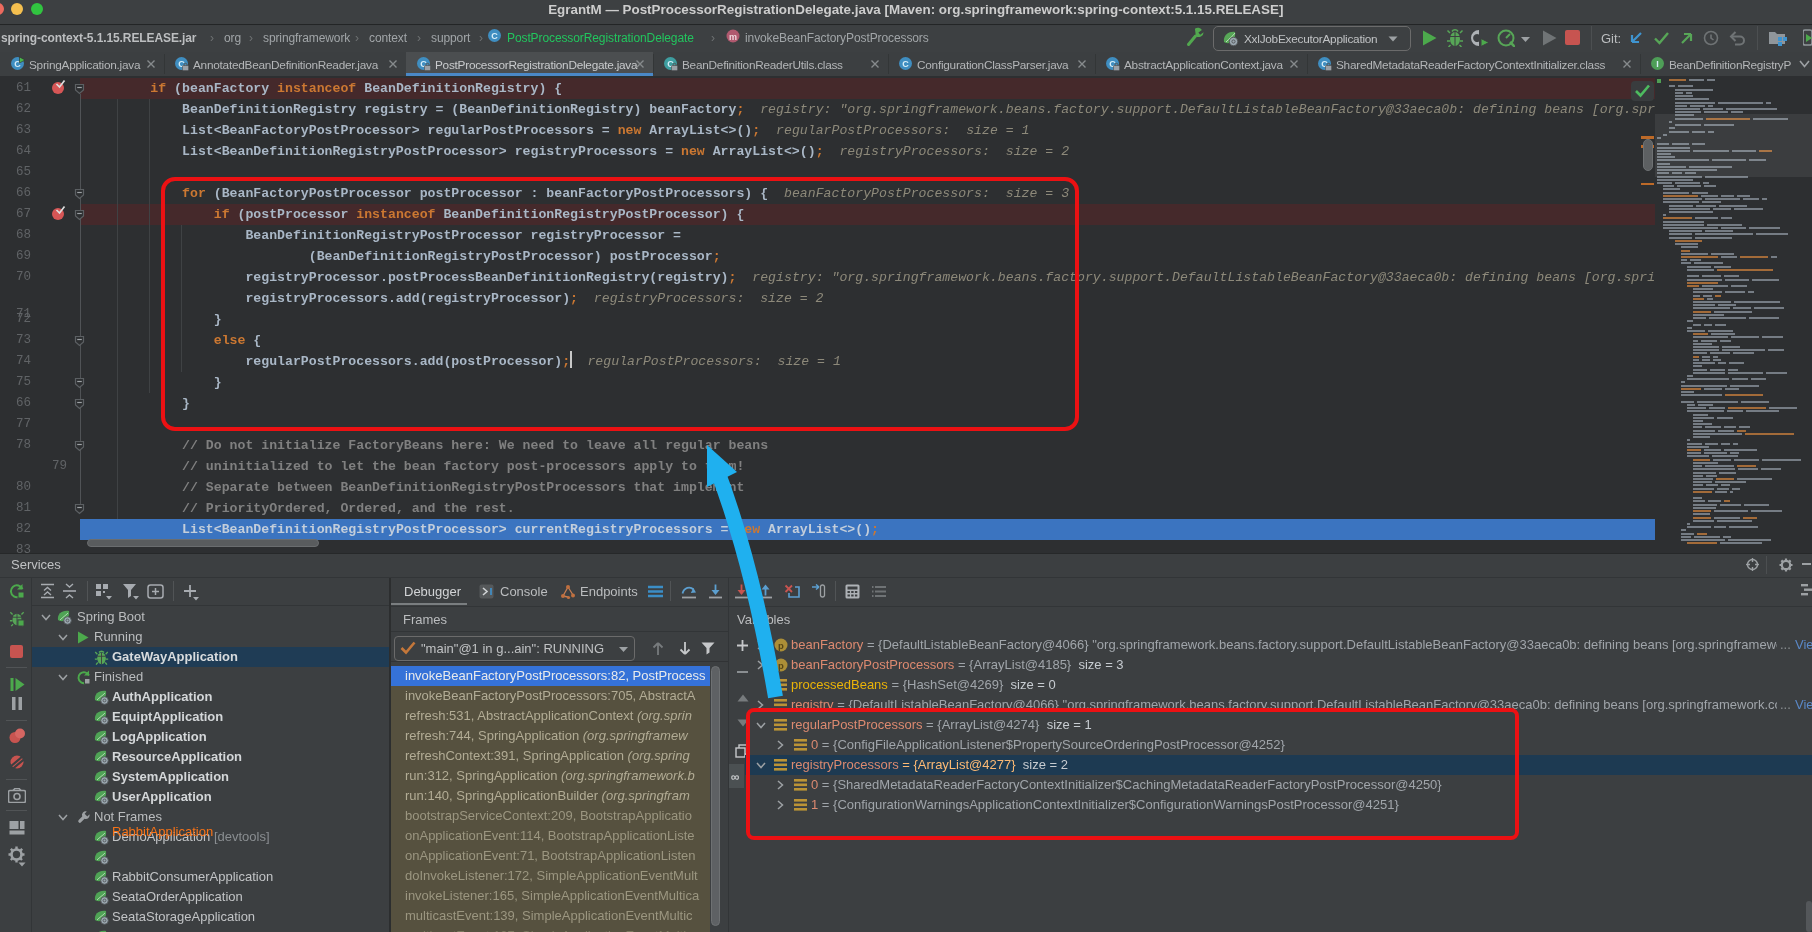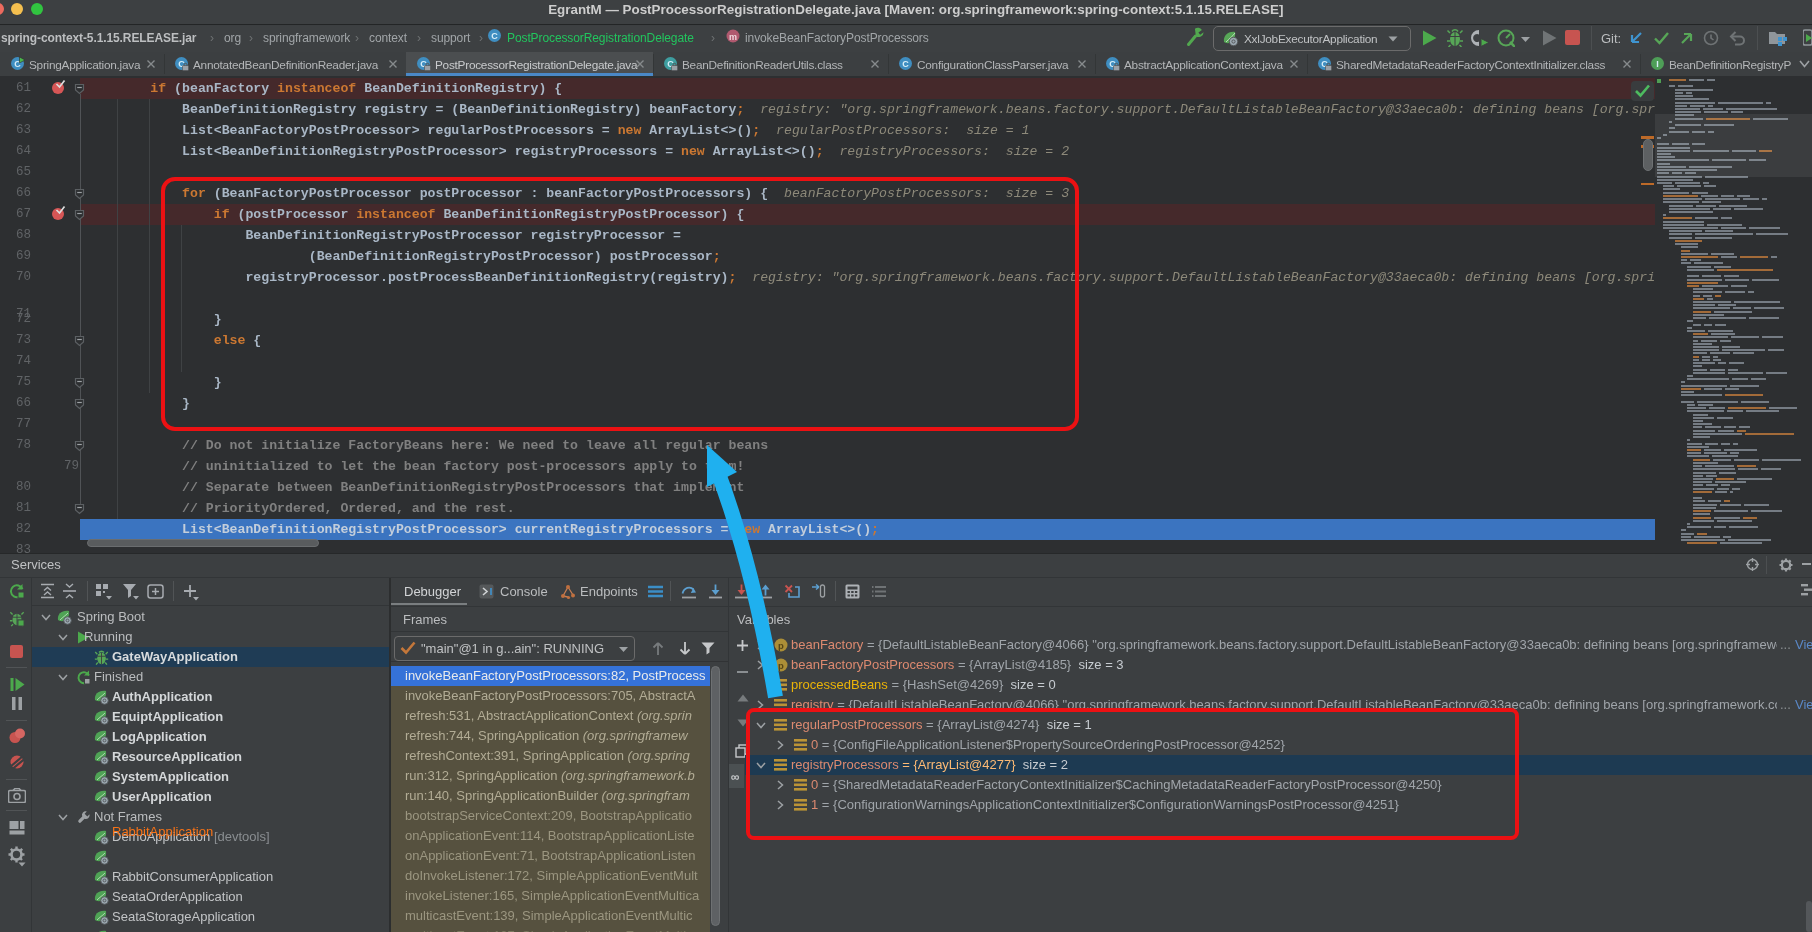--- a/index.html
+++ b/index.html
@@ -221,21 +221,21 @@
   <div class="gn" style="left:0;top:170px;">69</div>
   <div class="gn" style="left:0;top:191px;">70</div>
   <div class="gn" style="left:0;top:228px;">71</div>
   <div class="gn" style="left:0;top:233px;">72</div>
   <div class="gn" style="left:0;top:254px;">73</div>
   <div class="gn" style="left:0;top:275px;">74</div>
   <div class="gn" style="left:0;top:296px;">75</div>
   <div class="gn" style="left:0;top:317px;">66</div>
   <div class="gn" style="left:0;top:338px;">77</div>
   <div class="gn" style="left:0;top:359px;">78</div>
-  <div class="gn" style="left:16px;top:380px;padding-left:48px;">79</div>
+  <div class="gn" style="left:4px;top:380px;padding-left:48px;">79</div>
   <div class="gn" style="left:0;top:401px;">80</div>
   <div class="gn" style="left:0;top:422px;">81</div>
   <div class="gn" style="left:0;top:443px;">82</div>
   <div class="gn" style="left:0;top:464px;">83</div>
   <div class="abs" style="left:52px;top:6px;width:12px;height:12px;border-radius:50%;background:#d65656;"></div>
   <svg class="abs" style="left:55px;top:3px;" width="11" height="10" viewBox="0 0 11 10">
       <path d="M1.5 5 L4.5 8 L9.5 1.5" stroke="#dcdcdc" stroke-width="1.7" fill="none"></path>
     </svg>
   <div class="abs" style="left:52px;top:132px;width:12px;height:12px;border-radius:50%;background:#d65656;"></div>
   <svg class="abs" style="left:55px;top:129px;" width="11" height="10" viewBox="0 0 11 10">
@@ -277,22 +277,24 @@
 <div class="abs" style="left:0;top:0;width:1655px;height:554px;overflow:hidden;">
   <div class="cl" style="top:78px;">        <span class="k">if</span> (beanFactory <span class="k">instanceof</span> BeanDefinitionRegistry) {</div>
   <div class="cl" style="top:99px;">            BeanDefinitionRegistry registry = (BeanDefinitionRegistry) beanFactory<span class="s">;</span><span class="hint">  registry: "org.springframework.beans.factory.support.DefaultListableBeanFactory@33aeca0b: defining beans [org.springfram</span></div>
   <div class="cl" style="top:120px;">            List&lt;BeanFactoryPostProcessor&gt; regularPostProcessors = <span class="k">new</span> ArrayList&lt;&gt;()<span class="s">;</span><span class="hint">  regularPostProcessors:  size = 1</span></div>
   <div class="cl" style="top:141px;">            List&lt;BeanDefinitionRegistryPostProcessor&gt; registryProcessors = <span class="k">new</span> ArrayList&lt;&gt;()<span class="s">;</span><span class="hint">  registryProcessors:  size = 2</span></div>
   <div class="cl" style="top:183px;">            <span class="k">for</span> (BeanFactoryPostProcessor postProcessor : beanFactoryPostProcessors) {<span class="hint">  beanFactoryPostProcessors:  size = 3</span></div>
   <div class="cl" style="top:204px;">                <span class="k">if</span> (postProcessor <span class="k">instanceof</span> BeanDefinitionRegistryPostProcessor) {</div>
   <div class="cl" style="top:225px;">                    BeanDefinitionRegistryPostProcessor registryProcessor =</div>
   <div class="cl" style="top:246px;">                            (BeanDefinitionRegistryPostProcessor) postProcessor<span class="s">;</span></div>
   <div class="cl" style="top:267px;">                    registryProcessor.postProcessBeanDefinitionRegistry(registry)<span class="s">;</span><span class="hint">  registry: "org.springframework.beans.factory.support.DefaultListableBeanFactory@33aeca0b: defining beans [org.springfram</span></div>
+  <div class="cl" style="top:288px;">                    registryProcessors.add(registryProcessor)<span class="s">;</span><span class="hint">  registryProcessors:  size = 2</span></div>
   <div class="cl" style="top:309px;">                }</div>
   <div class="cl" style="top:330px;">                <span class="k">else</span> {</div>
+  <div class="cl" style="top:351px;">                    regularPostProcessors.add(postProcessor)<span class="s">;</span><span style="display:inline-block;width:1.5px;height:17px;background:#c8c8c8;vertical-align:-3px;"></span><span class="hint">  regularPostProcessors:  size = 1</span></div>
   <div class="cl" style="top:372px;">                }</div>
   <div class="cl" style="top:393px;">            }</div>
   <div class="cl" style="top:435px;">            <span class="c">// Do not initialize FactoryBeans here: We need to leave all regular beans</span></div>
   <div class="cl" style="top:456px;">            <span class="c">// uninitialized to let the bean factory post-processors apply to them!</span></div>
   <div class="cl" style="top:477px;">            <span class="c">// Separate between BeanDefinitionRegistryPostProcessors that implement</span></div>
   <div class="cl" style="top:498px;">            <span class="c">// PriorityOrdered, Ordered, and the rest.</span></div>
   <div class="cl" style="top:519px;">            <span class="w">List&lt;BeanDefinitionRegistryPostProcessor&gt; currentRegistryProcessors = </span><span class="k">new</span><span class="w"> ArrayList&lt;&gt;()</span><span class="s">;</span></div>
 </div>
 <div class="abs" style="left:87px;top:539px;width:232px;height:8px;background:#595c5e;border-radius:4px;border:1px solid #6a6d6f;"></div>
 <div class="abs" style="left:1655px;top:76px;width:157px;height:478px;background:#2d2f31;overflow:hidden;">
@@ -724,21 +726,21 @@
 <circle cx="10.5" cy="10.5" r="3.8" fill="#9aa7b0" stroke="#54585a" stroke-width="0.9"></circle>
     <circle cx="10.5" cy="10.5" r="1.4" fill="none" stroke="#54585a" stroke-width="0.9"></circle>
   </svg>
 <div class="row20" style="left:77px;top:607px;">Spring Boot</div>
 <svg class="abs" style="left:58px;top:634px;" width="10" height="7" viewBox="0 0 10 7">
     <path d="M1 1 L5 5.5 L9 1" stroke="#9da1a4" stroke-width="1.5" fill="none"></path>
   </svg>
 <svg class="abs" style="left:77px;top:631px;" width="12" height="13" viewBox="0 0 12 13">
     <path d="M1 0.5 L11.5 6.5 L1 12.5 Z" fill="#4ca94c"></path>
   </svg>
-<div class="row20" style="left:84px;top:627px;">Running</div>
+<div class="row20" style="left:94px;top:627px;">Running</div>
 <div class="abs" style="left:32px;top:647px;width:357px;height:20px;background:#1f3c55;"></div>
 <svg class="abs" style="left:94px;top:650px;" width="15" height="15" viewBox="0 0 18 18">
 <g stroke="#57a657" stroke-width="1.6" fill="none">
       <path d="M4 5 L1.5 2.5 M14 5 L16.5 2.5 M4 11 H1 M14 11 h3 M4.5 15 l-2 2.5 M13.5 15 l2 2.5"></path>
     </g>
 <ellipse cx="9" cy="10" rx="5.2" ry="7" fill="#57a657"></ellipse>
     <path d="M3.8 7.5 h10.4 M9 3 v14" stroke="#3c3f41" stroke-width="1.1"></path>
 <path d="M6 3 a3.5 3 0 0 1 6 0" fill="none" stroke="#57a657" stroke-width="1.6"></path>
   </svg>
 <div class="row20" style="left:112px;top:647px;font-weight:700;color:#d8dbdd;">GateWayApplication</div>

